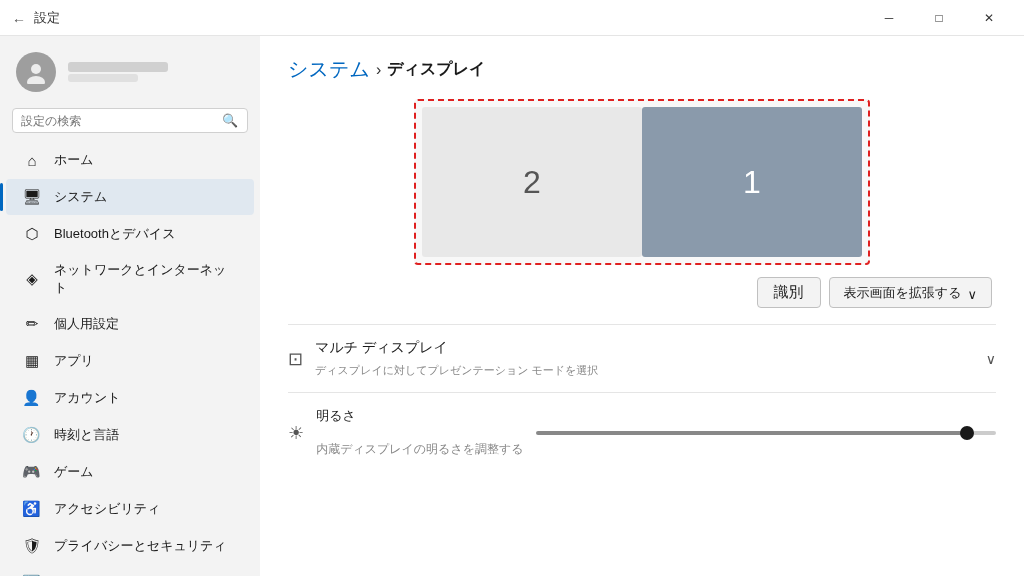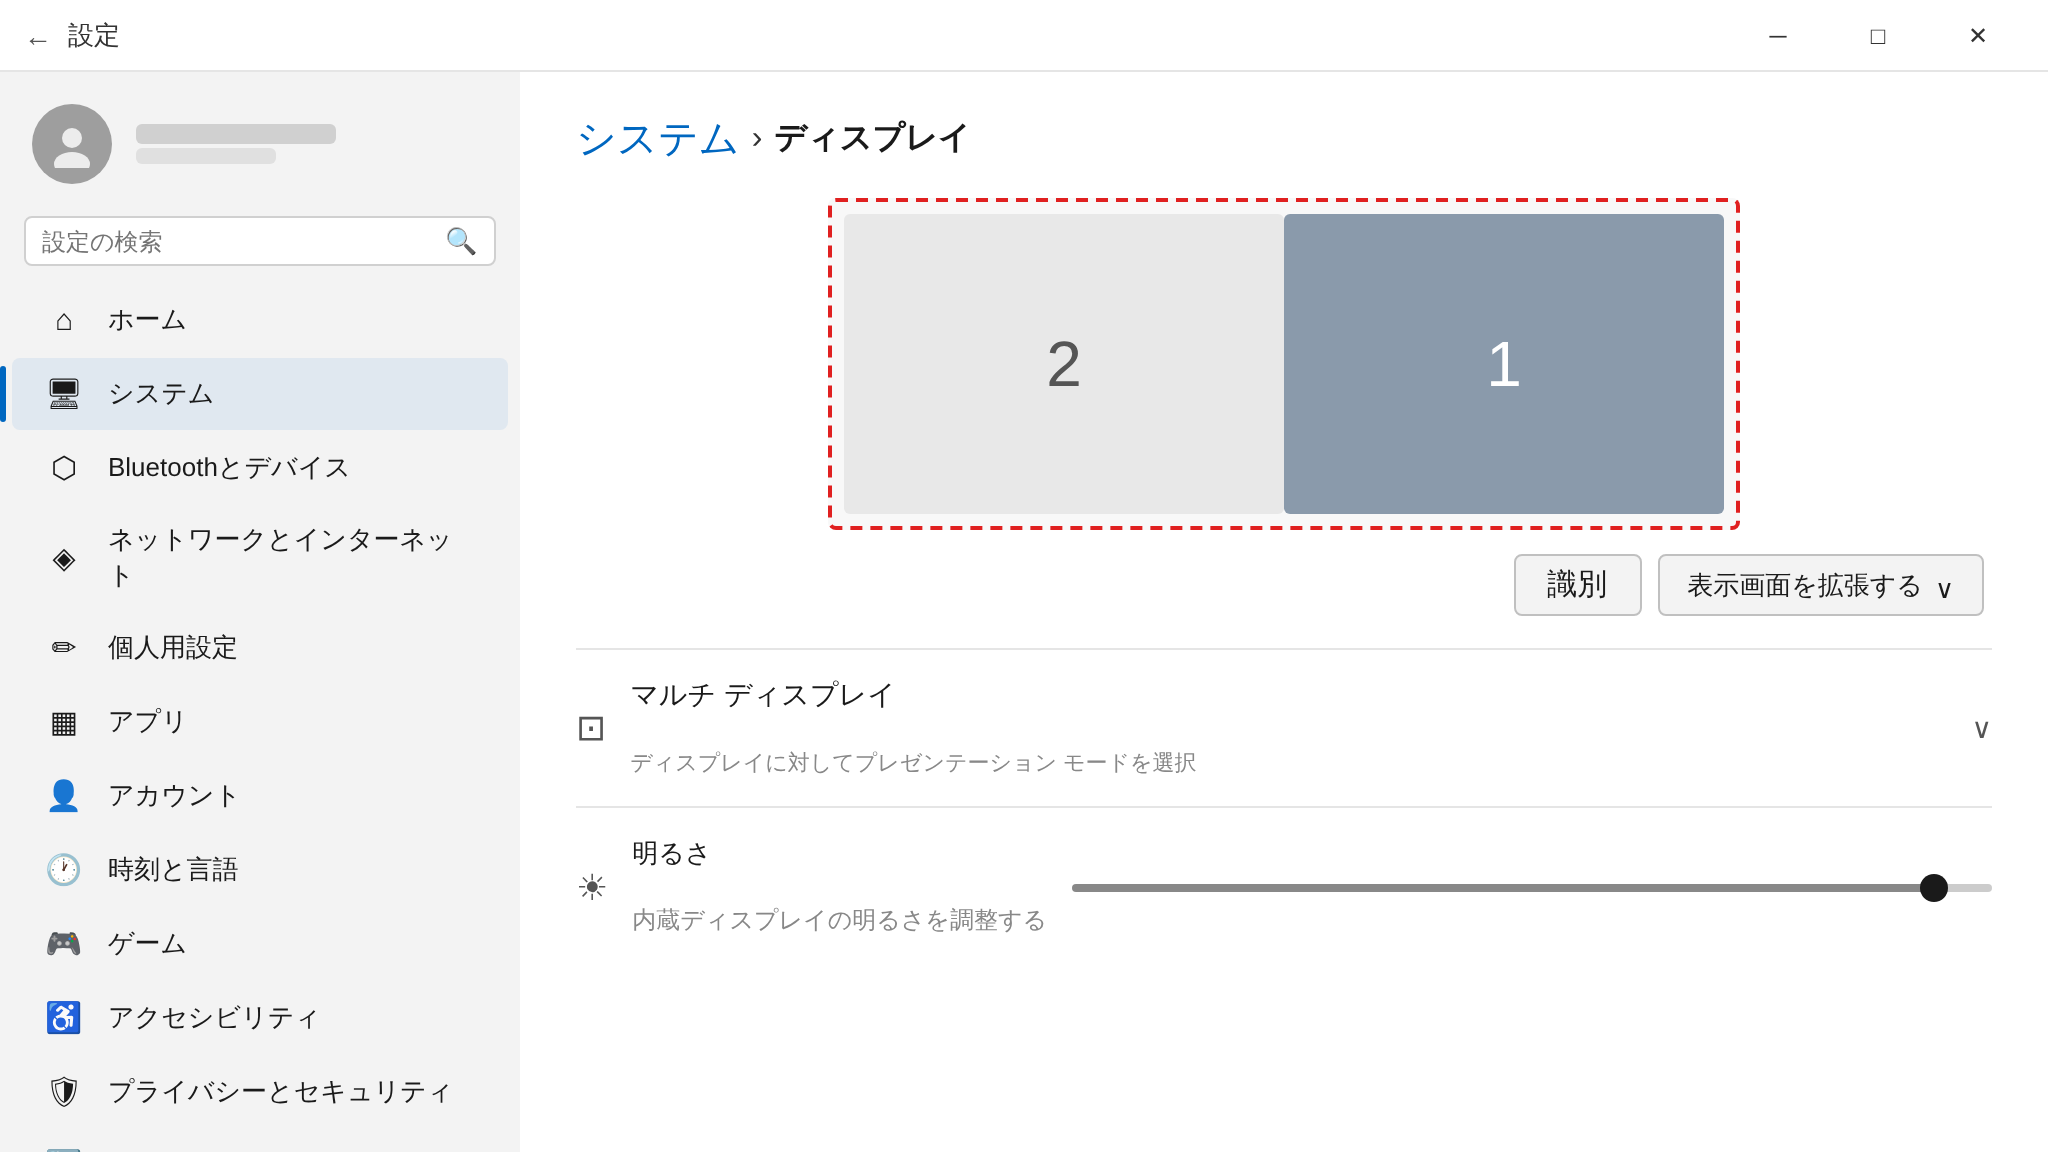--- a/index.html
+++ b/index.html
@@ -282,21 +282,21 @@
       color: #555;
     }
     .section-title {
       font-size: 14px;
       font-weight: 400;
       color: #1a1a1a;
     }
     .section-subtitle {
       font-size: 11px;
       color: #888;
-      margin-top: 17px;
+      margin-top: 6px;
     }
     .chevron-icon {
       font-size: 14px;
       color: #555;
     }
 
     
     .brightness-section {
       border-top: 1px solid #e5e5e5;
       padding: 14px 0 0 0;

